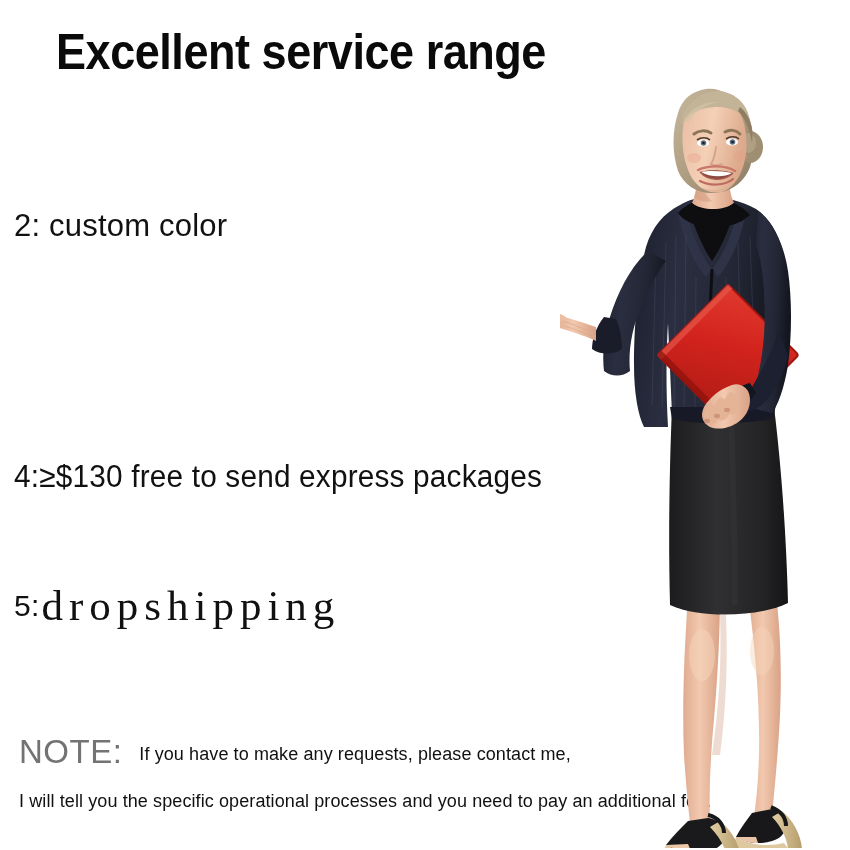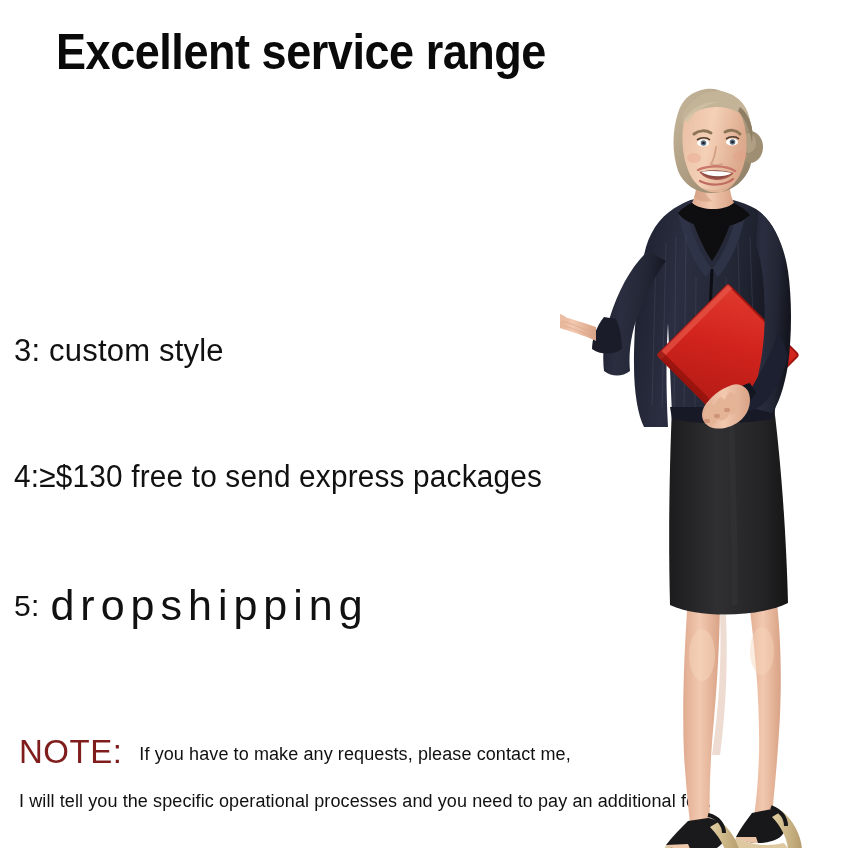--- a/index.html
+++ b/index.html
@@ -40,35 +40,36 @@
   .item-4{top:459px;transform:scaleX(0.96);transform-origin:left center;}
   .item-5{top:577px;}
 
   .drop-prefix{font-size:30px;}
   .drop-word{
     font-size:43px;
     letter-spacing:6px;
     font-weight:400;
     position:relative;
     top:4px;
-    margin-left:11px;
+    margin-left:2px;
+    font-family:Liberation Serif, serif;
   }
 
   
   .note-line{
     position:absolute;left:19px;
     white-space:nowrap;
     color:#111111;
     font-family:"Liberation Sans",sans-serif;
   }
   .note-line-1{top:733px;}
   .note-line-2{top:791px;font-size:18px;letter-spacing:0.1px;}
   .note-label{
     font-size:33px;
-    color:#7f1d1d;
+    color:#737373;
     letter-spacing:0.5px;
   }
   .note-text{
     font-size:18px;
     color:#111111;
     margin-left:17px;
     position:relative;
     top:-3px;
     letter-spacing:0.1px;
   }
@@ -78,25 +79,25 @@
   #photo svg{display:block;width:100%;height:100%;}
 </style>
 </head>
 <body>
 
 <div id="page">
 
   <div class="title">Excellent service range</div>
 
 
-
-  <div class="item item-3">
-    <span>3:</span>
-    <span>custom style</span>
+  <div class="item item-2">
+    <span>2:</span>
+    <span>custom color</span>
   </div>
+
 
   <div class="item item-4"><span>4:</span><span>≥$130  free to send express packages</span></div>
 
   <div class="item item-5"><span class="drop-prefix">5:</span><span class="drop-word">dropshipping</span></div>
 
   <div class="note-line note-line-1"><span class="note-label">NOTE:</span><span class="note-text">If you have to make any requests, please contact me,</span></div>
 
   <div class="note-line note-line-2">I will tell you the specific operational processes and you need to pay an additional fee.</div>
 
   <div id="photo">

